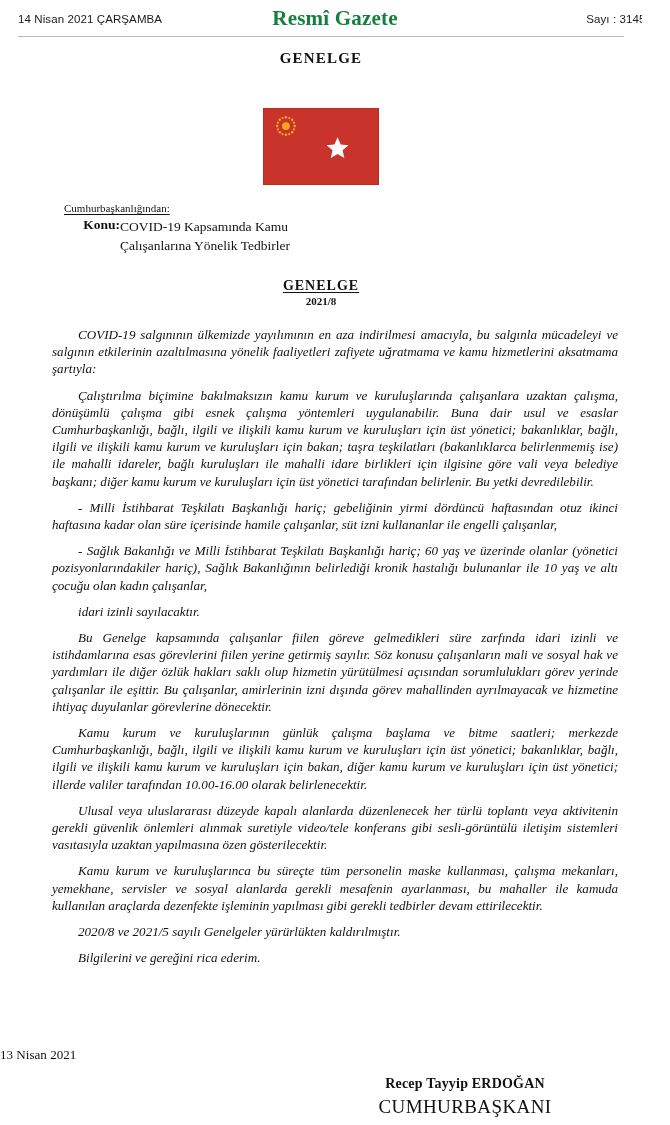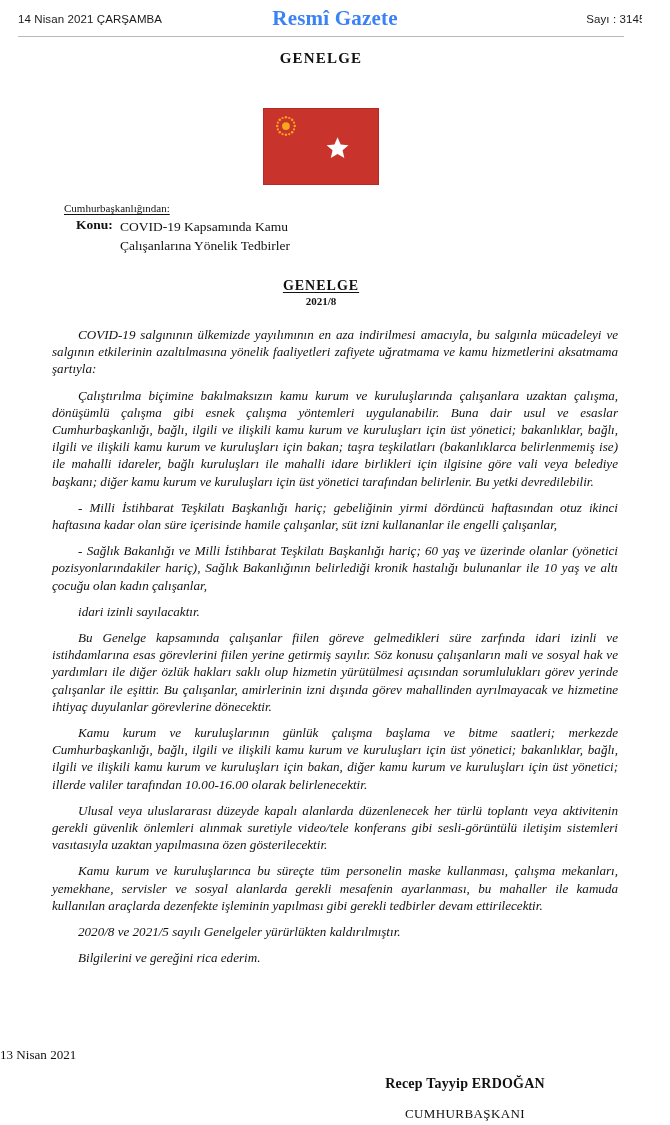--- a/index.html
+++ b/index.html
@@ -104,20 +104,21 @@
     display: flex;
     align-items: flex-start;
   }
   .subject-label {
     font-weight: bold;
     font-size: 13.5px;
     width: 56px;
     flex: none;
     padding-left: 12px;
     box-sizing: border-box;
+    text-align: right;
   }
   .subject-text {
     font-size: 13.5px;
     line-height: 1.42;
   }
   .subject-text span { display: block; }
 
   
   .circular-title {
     position: absolute;
@@ -173,33 +174,33 @@
     top: 1076px;
     text-align: center;
     width: 250px;
   }
   .signature-name {
     font-weight: bold;
     font-size: 14px;
     letter-spacing: 0.2px;
   }
   .signature-title {
-    font-size: 13px;
+    font-size: 19px;
     letter-spacing: 0.4px;
-    margin-top: 14px;
+    margin-top: 4px;
   }
 </style>
 </head>
 <body>
 
 <div class="page">
 
   <div class="masthead">
     <div class="masthead-date">14 Nisan 2021 ÇARŞAMBA</div>
-    <div class="masthead-title" style="color: #3b82f6;">Resmî Gazete</div>
+    <div class="masthead-title" style="color: #15803d;">Resmî Gazete</div>
     <div class="masthead-issue">Sayı : 31454</div>
   </div>
   <div class="masthead-rule"></div>
 
   <div class="doc-heading">GENELGE</div>
 
   <div class="flag-wrap">
     <div class="flag">
       <svg viewBox="0 0 232 154" xmlns="http://www.w3.org/2000/svg" aria-hidden="true">
         <rect x="0" y="0" width="232" height="154" fill="#c8332b"></rect>

